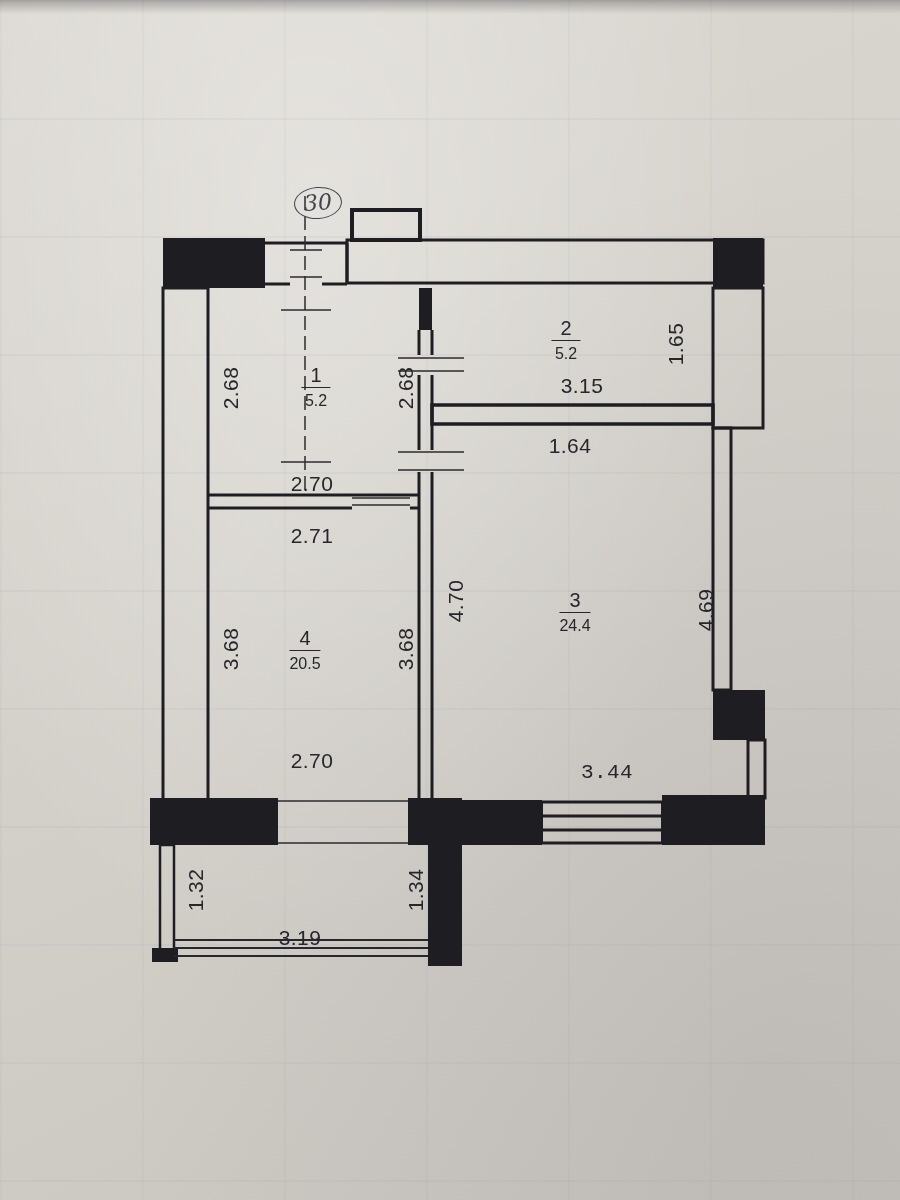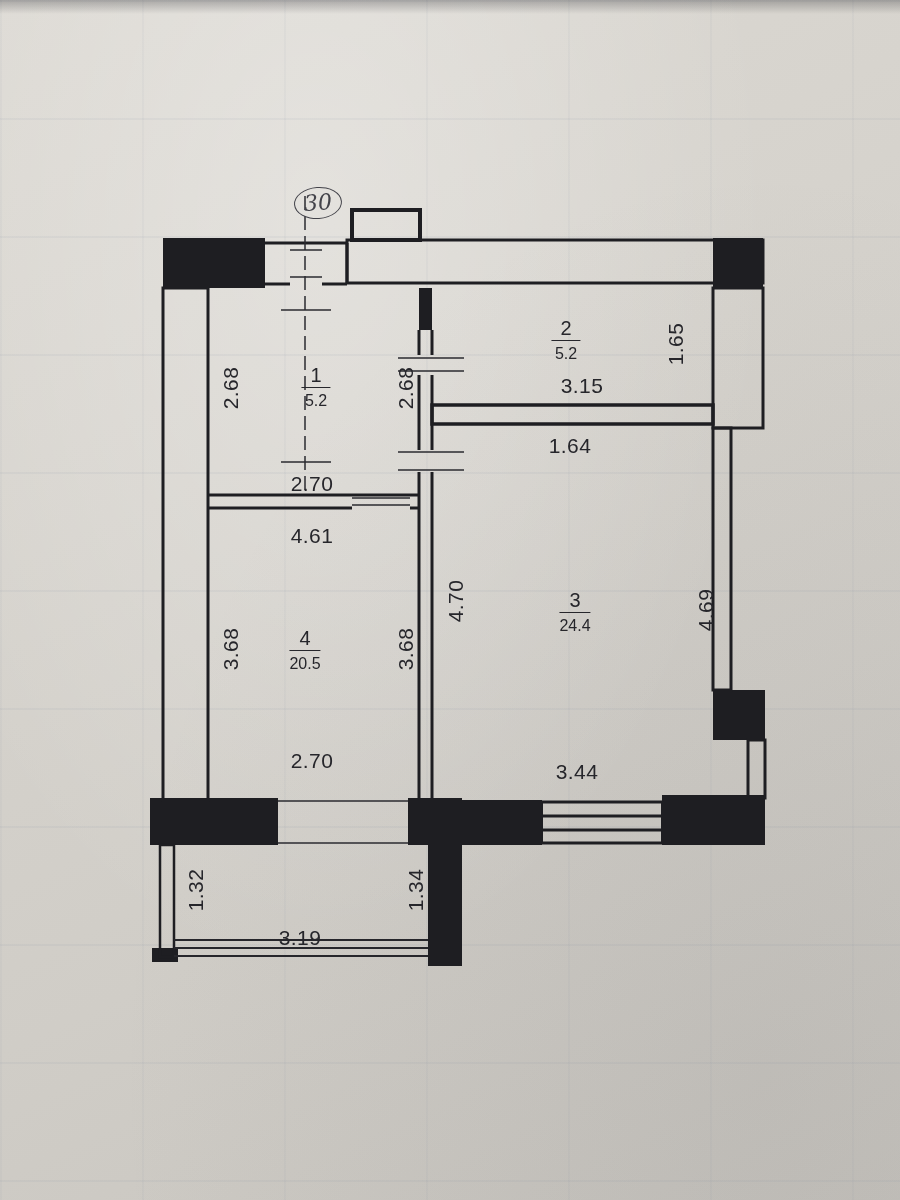--- a/index.html
+++ b/index.html
@@ -110,27 +110,27 @@
     <span class="area">24.4</span>
   </div>
   <div class="room-label" style="left:305px;top:651px;">
     <span class="num">4</span>
     <span class="area">20.5</span>
   </div>
 
   <div class="dim v" style="left:231px;top:388px;">2.68</div>
   <div class="dim v" style="left:406px;top:388px;">2.68</div>
   <div class="dim" style="left:312px;top:484px;">2.70</div>
-  <div class="dim" style="left:312px;top:536px;">4.61</div>
+  <div class="dim" style="left:312px;top:536px;">2.71</div>
   <div class="dim" style="left:566px;top:386px;margin-left:16px;">3.15</div>
   <div class="dim v" style="left:676px;top:344px;">1.65</div>
   <div class="dim" style="left:570px;top:446px;">1.64</div>
   <div class="dim v" style="left:456px;top:601px;">4.70</div>
   <div class="dim v" style="left:706px;top:610px;">4.69</div>
   <div class="dim v" style="left:231px;top:649px;">3.68</div>
   <div class="dim v" style="left:406px;top:649px;">3.68</div>
   <div class="dim" style="left:312px;top:761px;">2.70</div>
-  <div class="dim" style="left:577px;top:772px;">3.44</div>
+  <div class="dim" style="left:607px;top:772px;font-family:Liberation Mono, monospace;">3.44</div>
   <div class="dim v" style="left:196px;top:890px;">1.32</div>
   <div class="dim v" style="left:416px;top:890px;">1.34</div>
   <div class="dim" style="left:300px;top:938px;text-align:right;">3.19</div>
 
 </div>
 
 </body></html>

